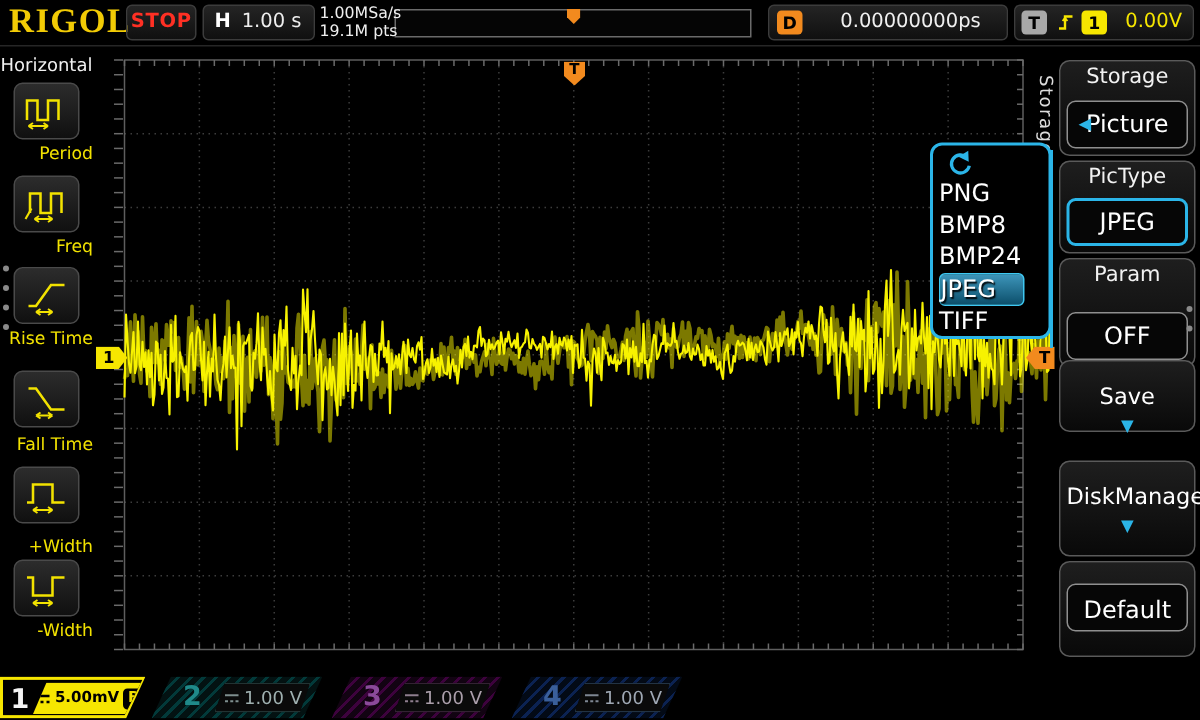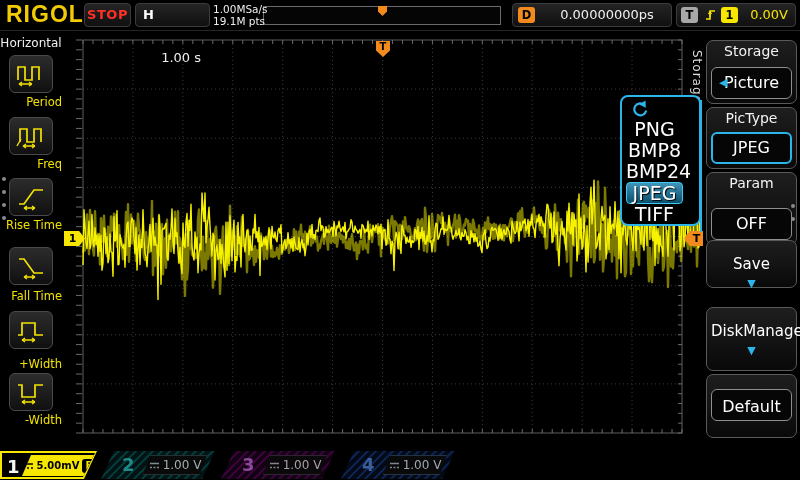--- a/index.html
+++ b/index.html
@@ -1,28 +1,28 @@
 <!DOCTYPE html>
 <html><head>
 <meta charset="utf-8">
 <style>
   html,body{margin:0;padding:0;background:#000;width:800px;height:480px;overflow:hidden;
     font-family:"DejaVu Sans", sans-serif;-webkit-font-smoothing:antialiased;}
   #stage{position:relative;width:800px;height:480px;background:#000;}
 
   
   #topbar{position:absolute;left:0;top:0;width:800px;height:30px;background:#000;border-bottom:1px solid #262626;z-index:5;}
-  .logo{position:absolute;left:6px;top:1px;font-family:Liberation Sans, sans-serif;font-weight:bold;
+  .logo{position:absolute;left:6px;top:1px;font-family:Liberation Serif, serif;font-weight:bold;
     font-size:23px;color:#f2cb05;letter-spacing:1px;font-stretch:condensed;}
   .tb-box{position:absolute;top:3px;height:24px;background:linear-gradient(#242424,#101010);
     border:1px solid #3c3c3c;border-radius:4px;box-sizing:border-box;color:#eee;}
   #stop-box{left:84px;width:47px;text-align:center;line-height:22px;font-size:13px;font-weight:bold;color:#ff3024;letter-spacing:.5px;}
   #h-box{left:135px;width:75px;line-height:22px;font-size:13px;}
   #h-box .hl{position:absolute;left:7px;font-weight:bold;color:#fff;}
-  #h-box .hv{position:absolute;right:8px;color:#eee;margin-top:43px;}
+  #h-box .hv{position:absolute;right:8px;color:#eee;}
   #srate{position:absolute;left:213px;top:3px;font-size:10.5px;line-height:12px;color:#eee;z-index:6;}
   #preview{position:absolute;left:263px;top:6px;width:238px;height:19px;border:1px solid #6a6a6a;
     background:#050505;box-sizing:border-box;}
   #preview-marker{position:absolute;left:378px;top:6px;width:9px;height:10px;background:#f28a1e;
     clip-path:polygon(0 0,100% 0,100% 55%,50% 100%,0 55%);z-index:7;}
   #d-box{left:512px;width:160px;}
   .badge{display:inline-block;width:17px;height:16px;border-radius:3px;text-align:center;
     line-height:16px;font-size:11.5px;font-weight:bold;color:#000;vertical-align:middle;}
   #d-box .badge{background:#f28a1e;position:absolute;left:5px;top:3px;}
   #d-box .dv{position:absolute;left:30px;right:0;text-align:center;line-height:22px;font-size:13px;color:#f0f0f0;}
@@ -53,22 +53,22 @@
   .softkey .sk-text{margin-top:10px;}
   .softkey .darr{color:#2bb5e8;font-size:11px;margin-top:4px;}
   #vtab{position:absolute;left:690px;top:50px;z-index:6;color:#ddd;font-size:12px;
     writing-mode:vertical-rl;letter-spacing:1px;}
   #vline{position:absolute;left:700px;top:100px;width:2px;height:132px;background:#2bb5e8;z-index:6;}
 
   
   #popup{position:absolute;left:620px;top:95px;width:81px;height:131px;background:#000;
     border:2px solid #2bb5e8;border-radius:8px;z-index:8;box-sizing:border-box;}
   #popup .rot{position:absolute;left:7px;top:3px;}
-  .popup-item{position:absolute;left:4px;right:16px;height:20px;color:#fff;font-size:19px;line-height:20px;
-    text-align:center;text-shadow:1px 1px 1px #000;}
+  .popup-item{position:absolute;left:4px;right:16px;height:20px;color:#fff;font-size:16px;line-height:20px;
+    text-shadow:1px 1px 1px #000;}
   .popup-item.selected{background:linear-gradient(#3d95ba,#0c4f6b);border:1px solid #3ec8f2;border-radius:4px;}
 
   
   #botbar{position:absolute;left:0;top:450px;width:800px;height:30px;background:#000;z-index:5;}
   .ch{position:absolute;top:1px;height:28px;}
   .ch .inner{position:absolute;inset:2px;}
   .ch .digit{position:absolute;top:3px;font-size:18px;font-weight:bold;line-height:22px;}
   .vbox{position:absolute;display:flex;align-items:center;justify-content:center;gap:3px;box-sizing:border-box;}
   .bwb{width:14px;height:14px;background:#000;border-radius:3px;color:#f2e200;font-size:10px;
     font-weight:bold;text-align:center;line-height:14px;}

